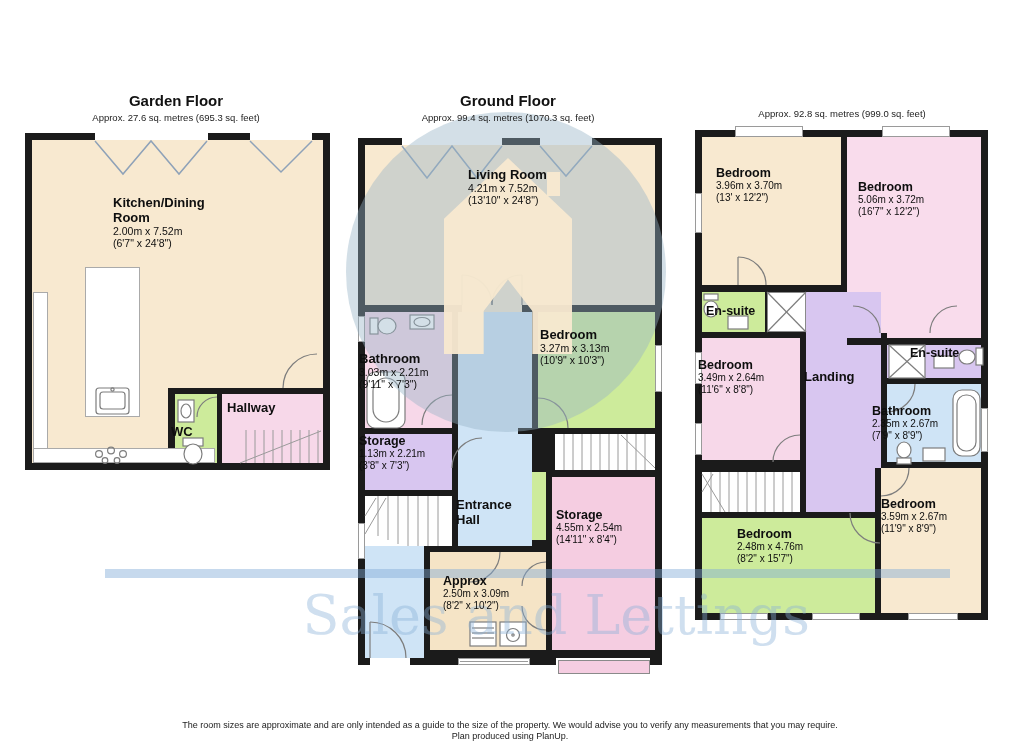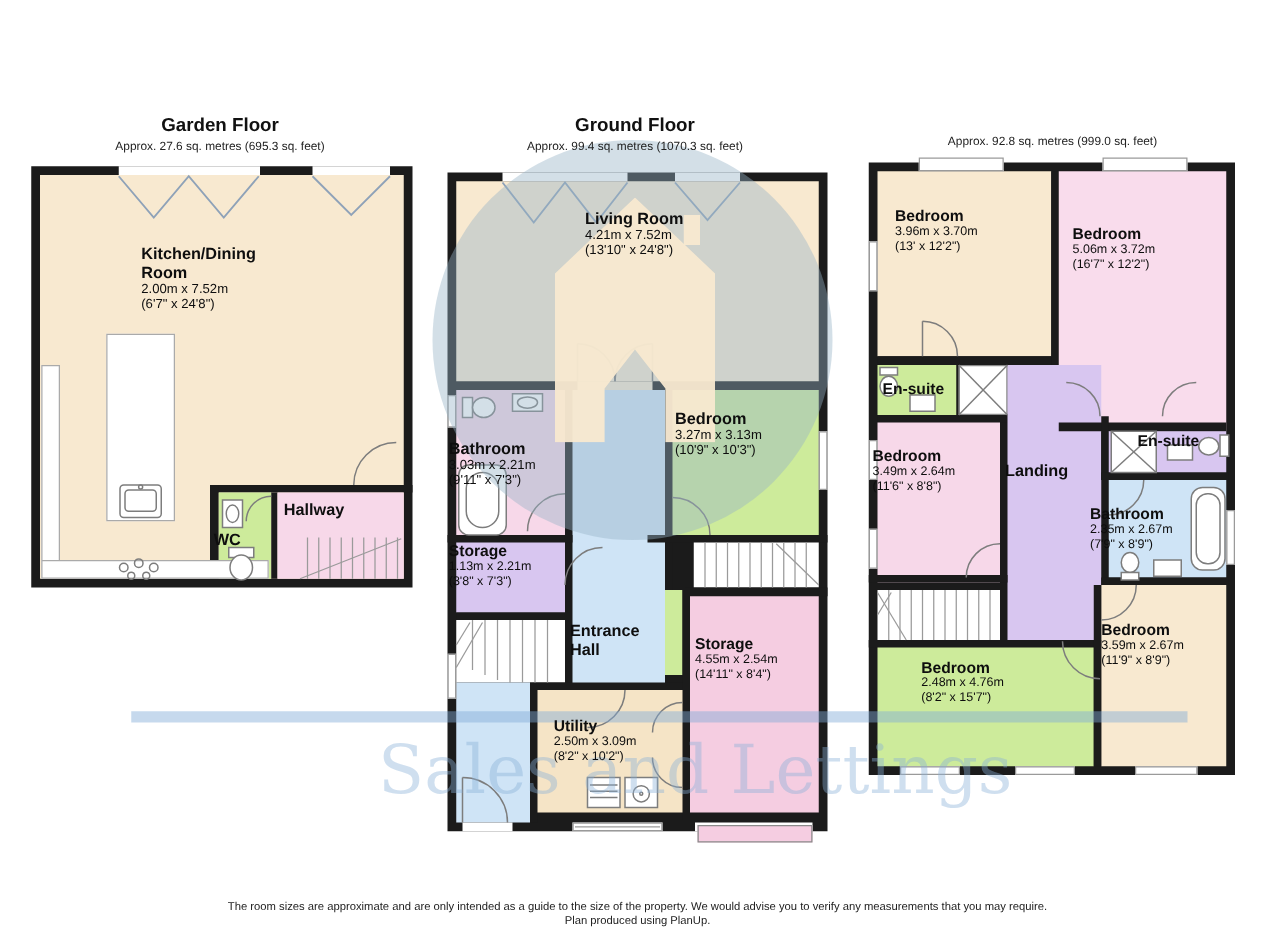--- a/index.html
+++ b/index.html
@@ -306,21 +306,21 @@
     </div>
     <div class="rlabel" style="left:496px;top:498px;width:80px;">
       <div class="rname">Entrance Hall</div>
     </div>
     <div class="rlabel sm" style="left:604px;top:508px;width:96px;">
       <div class="rname">Storage</div>
       <div class="rdim">4.55m x 2.54m</div>
       <div class="rdim">(14'11" x 8'4")</div>
     </div>
     <div class="rlabel sm" style="left:493px;top:574px;width:100px;">
-      <div class="rname">Utility</div>
+      <div class="rname">Approx</div>
       <div class="rdim">2.50m x 3.09m</div>
       <div class="rdim">(8'2" x 10'2")</div>
     </div>
 
     <div class="rlabel sm" style="left:771px;top:166px;width:110px;">
       <div class="rname">Bedroom</div>
       <div class="rdim">3.96m x 3.70m</div>
       <div class="rdim">(13' x 12'2")</div>
     </div>
     <div class="rlabel sm" style="left:913px;top:180px;width:110px;">

